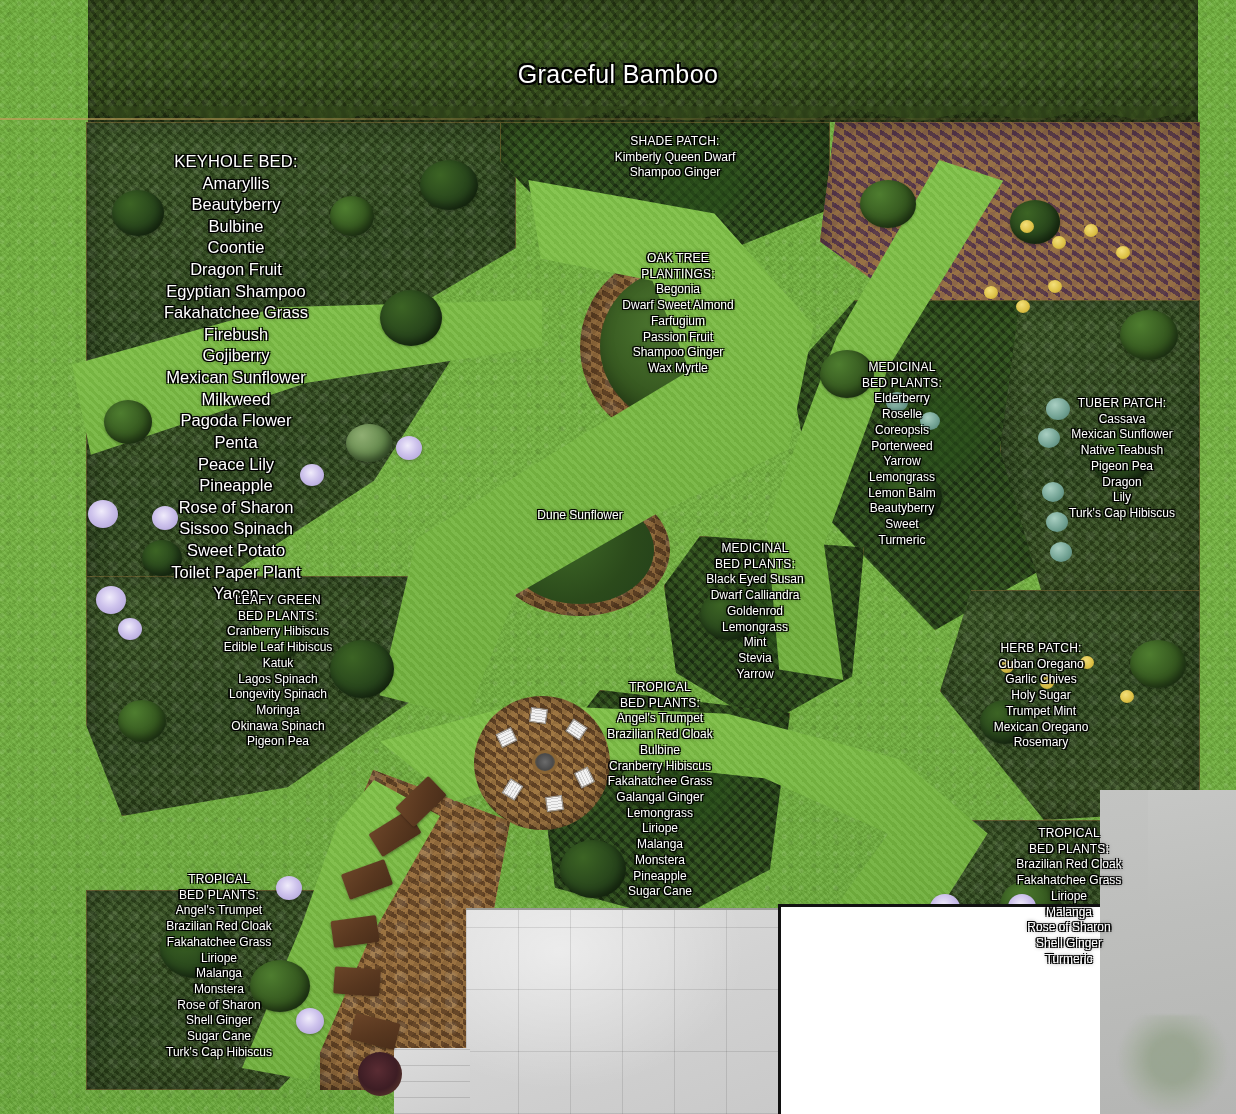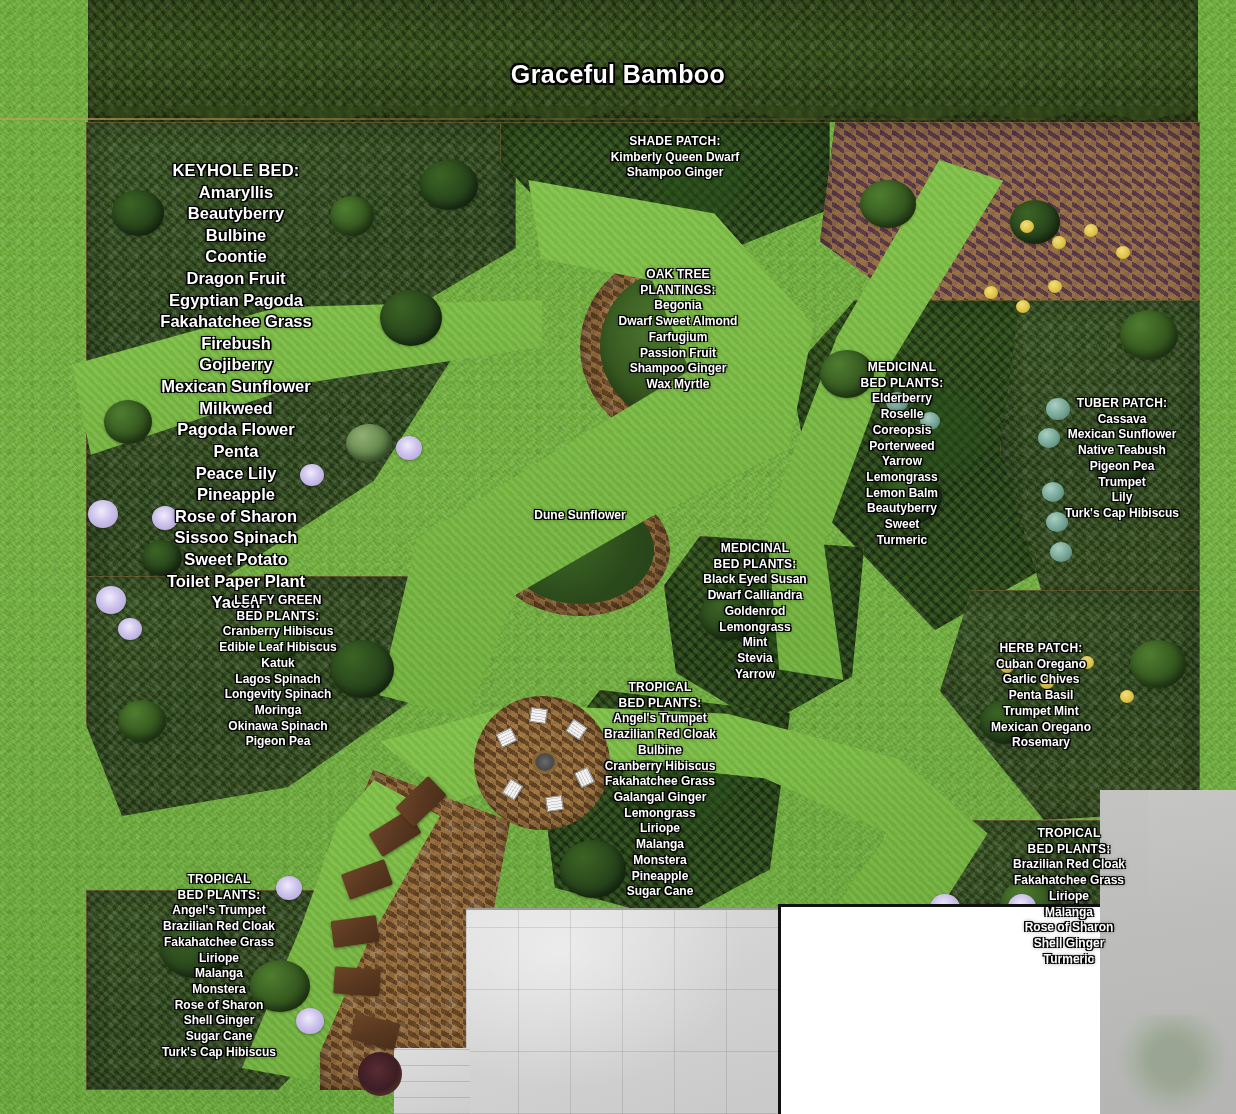--- a/index.html
+++ b/index.html
@@ -189,21 +189,21 @@
     position: absolute; width: 46px; height: 27px;
     background: linear-gradient(150deg, #6b4528 0%, #58371f 55%, #4a2e1a 100%);
     border-radius: 2px;
     box-shadow: 0 1px 3px rgba(0,0,0,.4);
   }
 
   
   .label {
     position: absolute;
     color: #ffffff;
-    font-weight: bold;
+    font-weight: normal;
     text-align: center;
     line-height: 1.31;
     white-space: nowrap;
     text-shadow:
       -1.4px -1.4px 0 #000, 1.4px -1.4px 0 #000,
       -1.4px 1.4px 0 #000, 1.4px 1.4px 0 #000,
       0 0 4px rgba(0,0,0,.85);
     pointer-events: none;
     user-select: none;
   }
@@ -366,28 +366,28 @@
 
   <div class="stone" style="left:372px; top:820px; transform:rotate(-32deg);"></div>
   <div class="stone" style="left:344px; top:866px; transform:rotate(-20deg);"></div>
   <div class="stone" style="left:332px; top:918px; transform:rotate(-8deg);"></div>
   <div class="stone" style="left:334px; top:968px; transform:rotate(4deg);"></div>
   <div class="stone" style="left:352px; top:1018px; transform:rotate(14deg);"></div>
   <div class="stone" style="left:398px; top:788px; transform:rotate(-44deg);"></div>
 
   <div class="label" id="map-title">Graceful Bamboo</div>
 
-  <div class="label L17" style="left:116px; top:160px; width:240px;">
+  <div class="label L17" style="left:116px; top:151px; width:240px;">
     <span class="hdr">KEYHOLE BED:</span>
     <span class="itm">Amaryllis</span>
     <span class="itm">Beautyberry</span>
     <span class="itm">Bulbine</span>
     <span class="itm">Coontie</span>
     <span class="itm">Dragon Fruit</span>
-    <span class="itm">Egyptian Pagoda</span>
+    <span class="itm">Egyptian Shampoo</span>
     <span class="itm">Fakahatchee Grass</span>
     <span class="itm">Firebush</span>
     <span class="itm">Gojiberry</span>
     <span class="itm">Mexican Sunflower</span>
     <span class="itm">Milkweed</span>
     <span class="itm">Pagoda Flower</span>
     <span class="itm">Penta</span>
     <span class="itm">Peace Lily</span>
     <span class="itm">Pineapple</span>
     <span class="itm">Rose of Sharon</span>
@@ -397,21 +397,21 @@
     <span class="itm">Yacon</span>
   </div>
 
   <div class="label L16" style="left:570px; top:134px; width:210px;">
     <span class="hdr">SHADE PATCH:</span>
     <span class="itm">Kimberly Queen Dwarf</span>
     <span class="itm">Shampoo Ginger</span>
   </div>
 
 
-  <div class="label L16" style="left:578px; top:267px; width:200px;">
+  <div class="label L16" style="left:578px; top:251px; width:200px;">
     <span class="hdr">OAK TREE</span>
     <span class="hdr">PLANTINGS:</span>
     <span class="itm">Begonia</span>
     <span class="itm">Dwarf Sweet Almond</span>
     <span class="itm">Farfugium</span>
     <span class="itm">Passion Fruit</span>
     <span class="itm">Shampoo Ginger</span>
     <span class="itm">Wax Myrtle</span>
   </div>
 
@@ -429,21 +429,21 @@
     <span class="itm">Sweet</span>
     <span class="itm">Turmeric</span>
   </div>
 
   <div class="label L16" style="left:1022px; top:396px; width:200px;">
     <span class="hdr">TUBER PATCH:</span>
     <span class="itm">Cassava</span>
     <span class="itm">Mexican Sunflower</span>
     <span class="itm">Native Teabush</span>
     <span class="itm">Pigeon Pea</span>
-    <span class="itm">Trumpet</span>
+    <span class="itm">Dragon</span>
     <span class="itm">Lily</span>
     <span class="itm">Turk's Cap Hibiscus</span>
   </div>
 
   <div class="label L16" style="left:500px; top:508px; width:160px;">
     <span class="itm">Dune Sunflower</span>
   </div>
 
   <div class="label L16" style="left:664px; top:541px; width:182px;">
     <span class="hdr">MEDICINAL</span>
@@ -467,21 +467,21 @@
     <span class="itm">Longevity Spinach</span>
     <span class="itm">Moringa</span>
     <span class="itm">Okinawa Spinach</span>
     <span class="itm">Pigeon Pea</span>
   </div>
 
   <div class="label L16" style="left:952px; top:641px; width:178px;">
     <span class="hdr">HERB PATCH:</span>
     <span class="itm">Cuban Oregano</span>
     <span class="itm">Garlic Chives</span>
-    <span class="itm">Penta Basil</span>
+    <span class="itm">Holy Sugar</span>
     <span class="itm">Trumpet Mint</span>
     <span class="itm">Mexican Oregano</span>
     <span class="itm">Rosemary</span>
   </div>
 
   <div class="label L16" style="left:570px; top:680px; width:180px;">
     <span class="hdr">TROPICAL</span>
     <span class="hdr">BED PLANTS:</span>
     <span class="itm">Angel's Trumpet</span>
     <span class="itm">Brazilian Red Cloak</span>

